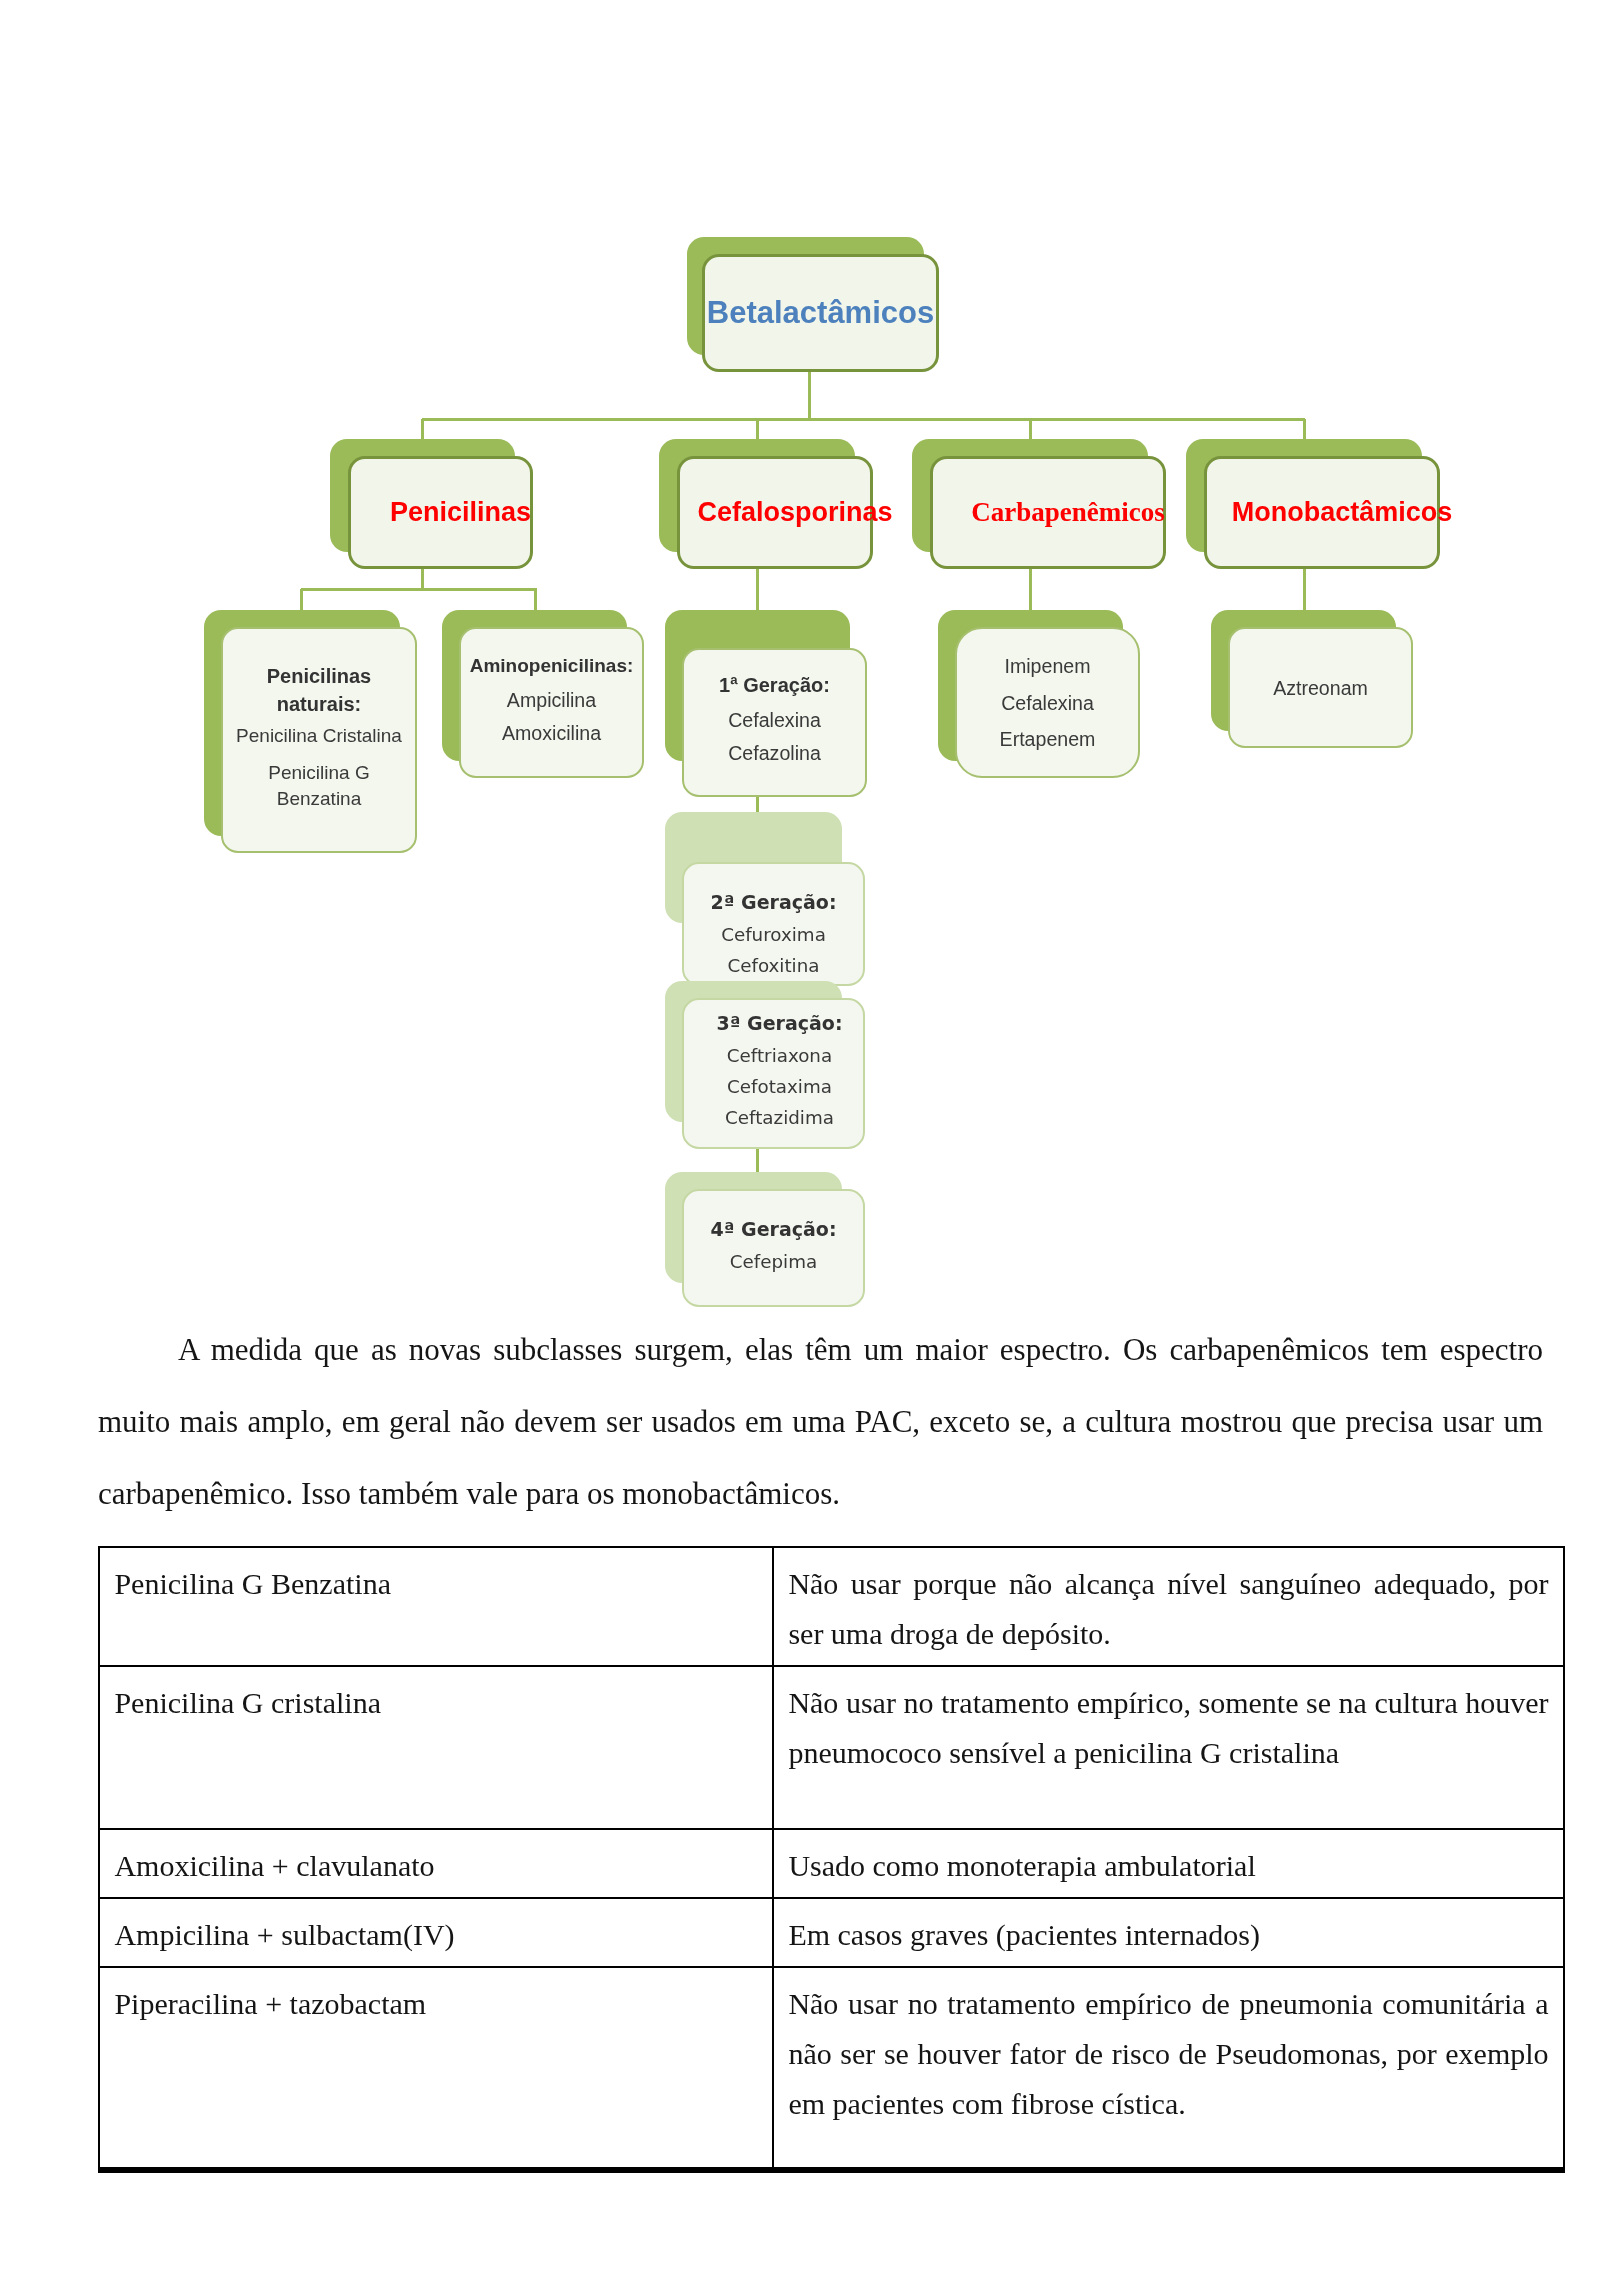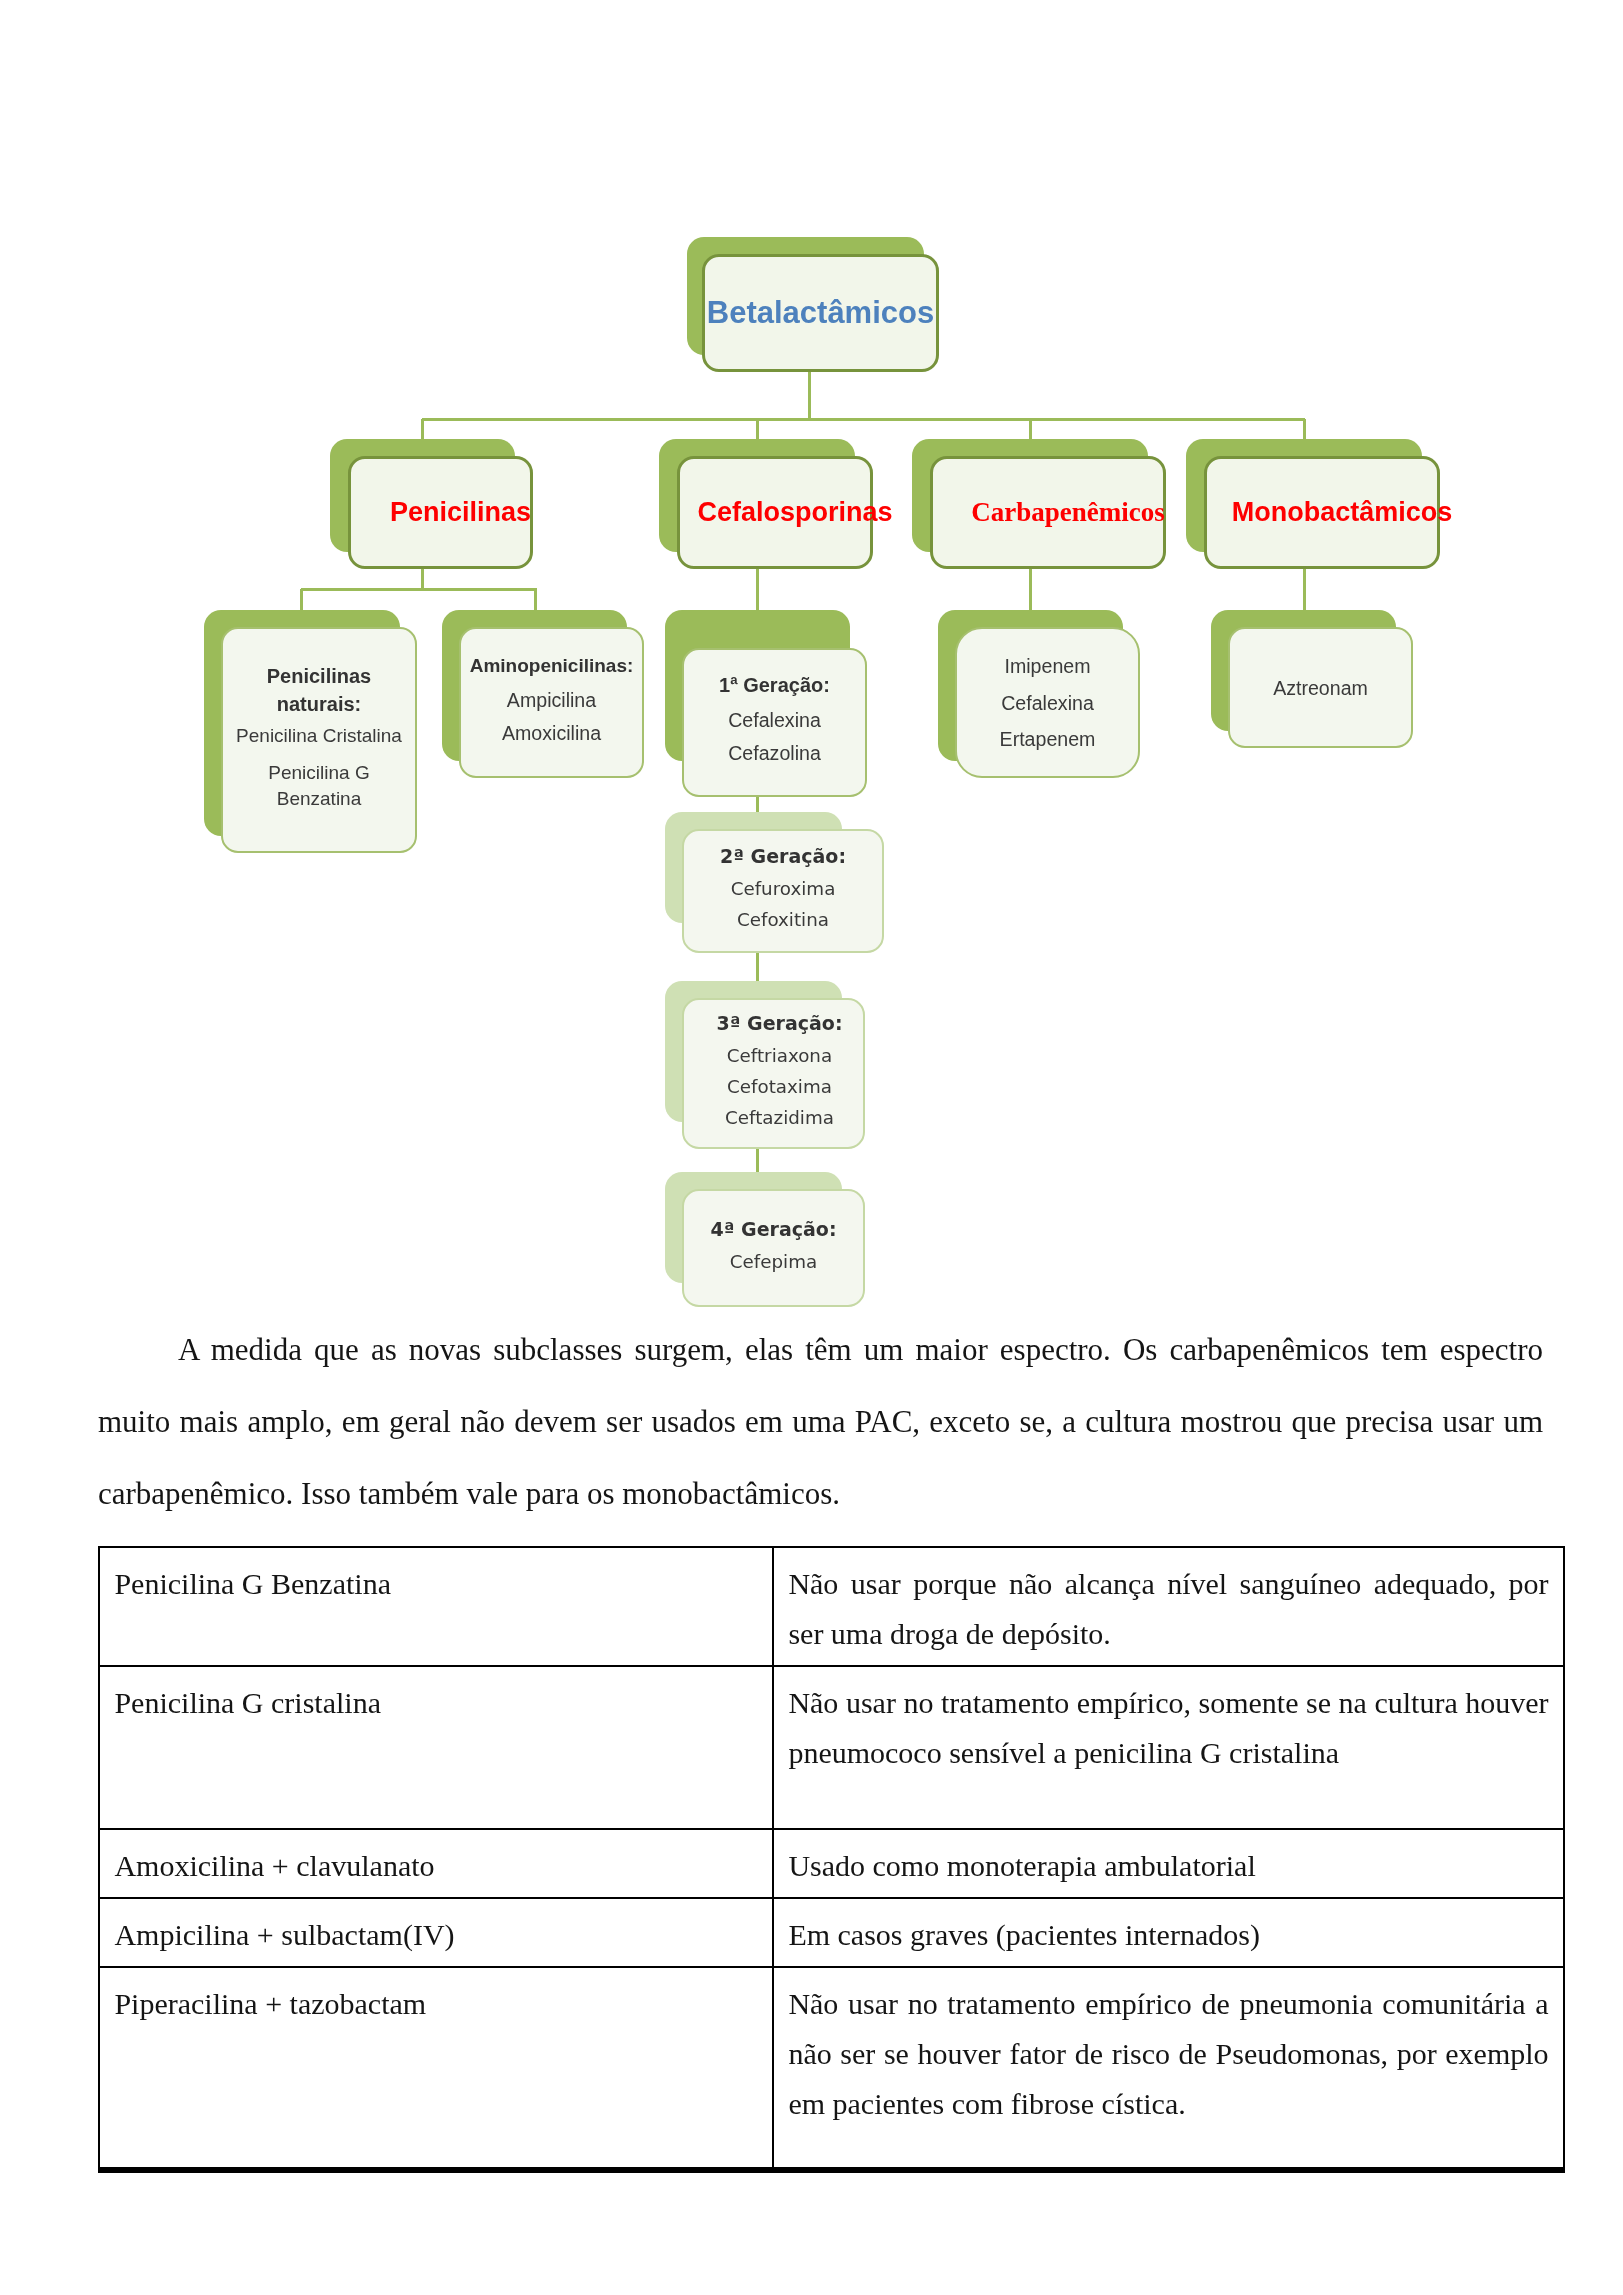--- a/index.html
+++ b/index.html
@@ -121,21 +121,21 @@
       <div class="node-item">Cefalexina</div>
       <div class="node-item">Ertapenem</div>
     </div>
 
     <div class="shadow" style="left:1211px;top:610px;width:185px;height:121px;"></div>
     <div class="nbox light" style="left:1228px;top:627px;width:185px;height:121px;">
       <div class="node-item">Aztreonam</div>
     </div>
 
     <div class="shadow pale" style="left:665px;top:812px;width:177px;height:111px;"></div>
-    <div class="nbox pale widefont" style="left:682px;top:829px;width:202px;height:124px;">
+    <div class="nbox pale widefont" style="left:682px;top:862px;width:183px;height:124px;justify-content:flex-end;">
       <div class="node-heading nw">2ª Geração:</div>
       <div class="node-item">Cefuroxima</div>
       <div class="node-item" style="margin-top:0;">Cefoxitina</div>
     </div>
 
     <div class="shadow pale" style="left:665px;top:981px;width:177px;height:141px;"></div>
     <div class="nbox pale widefont" style="left:682px;top:998px;width:183px;height:151px;padding-left:12px;">
       <div class="node-heading nw">3ª Geração:</div>
       <div class="node-item">Ceftriaxona</div>
       <div class="node-item" style="margin-top:0;">Cefotaxima</div>

